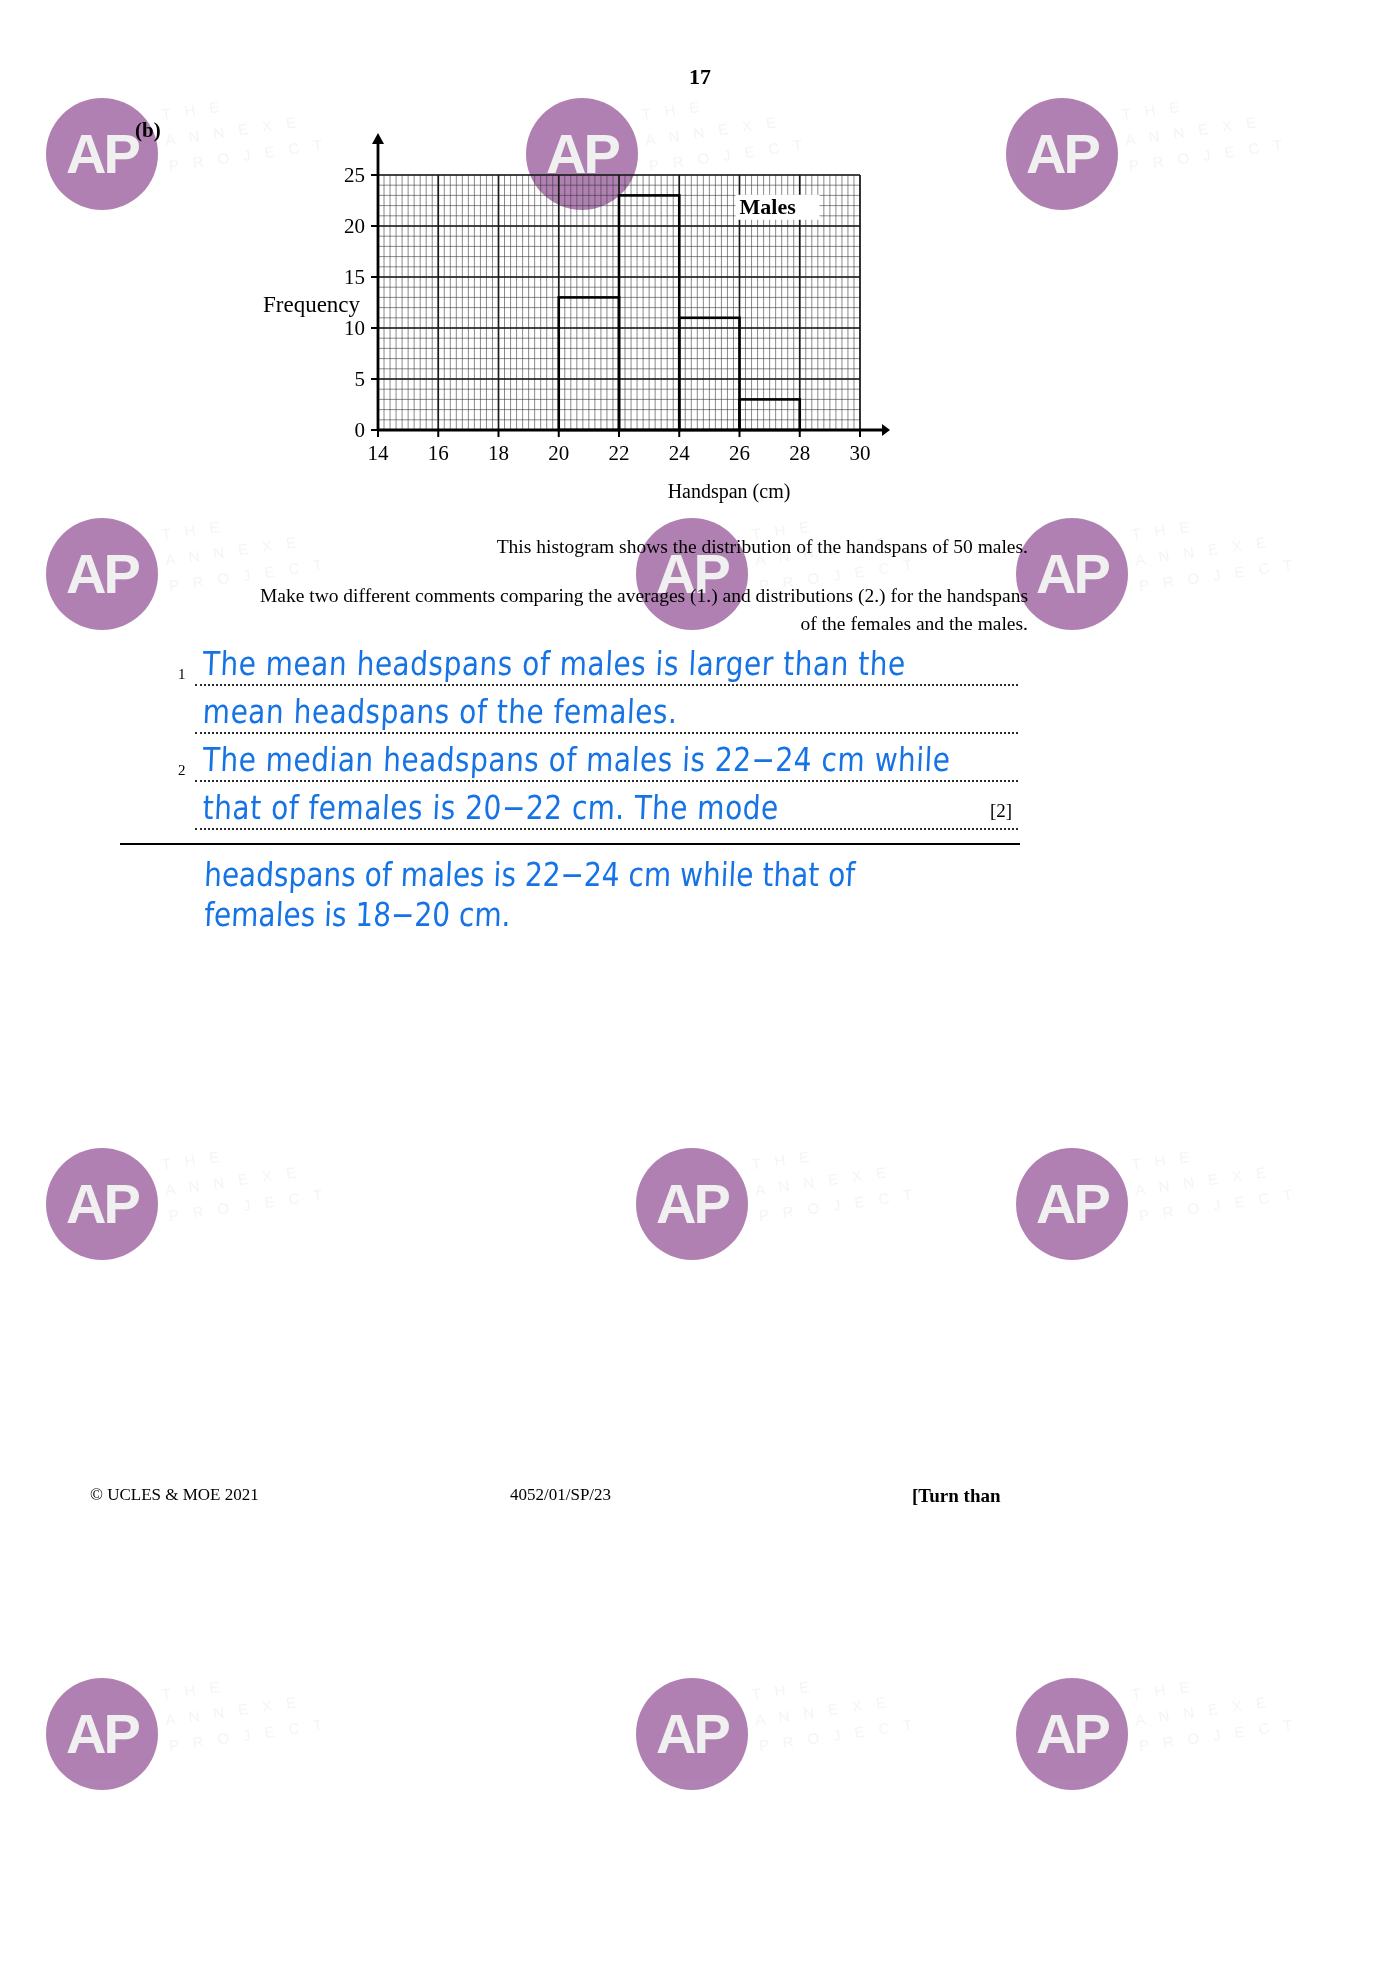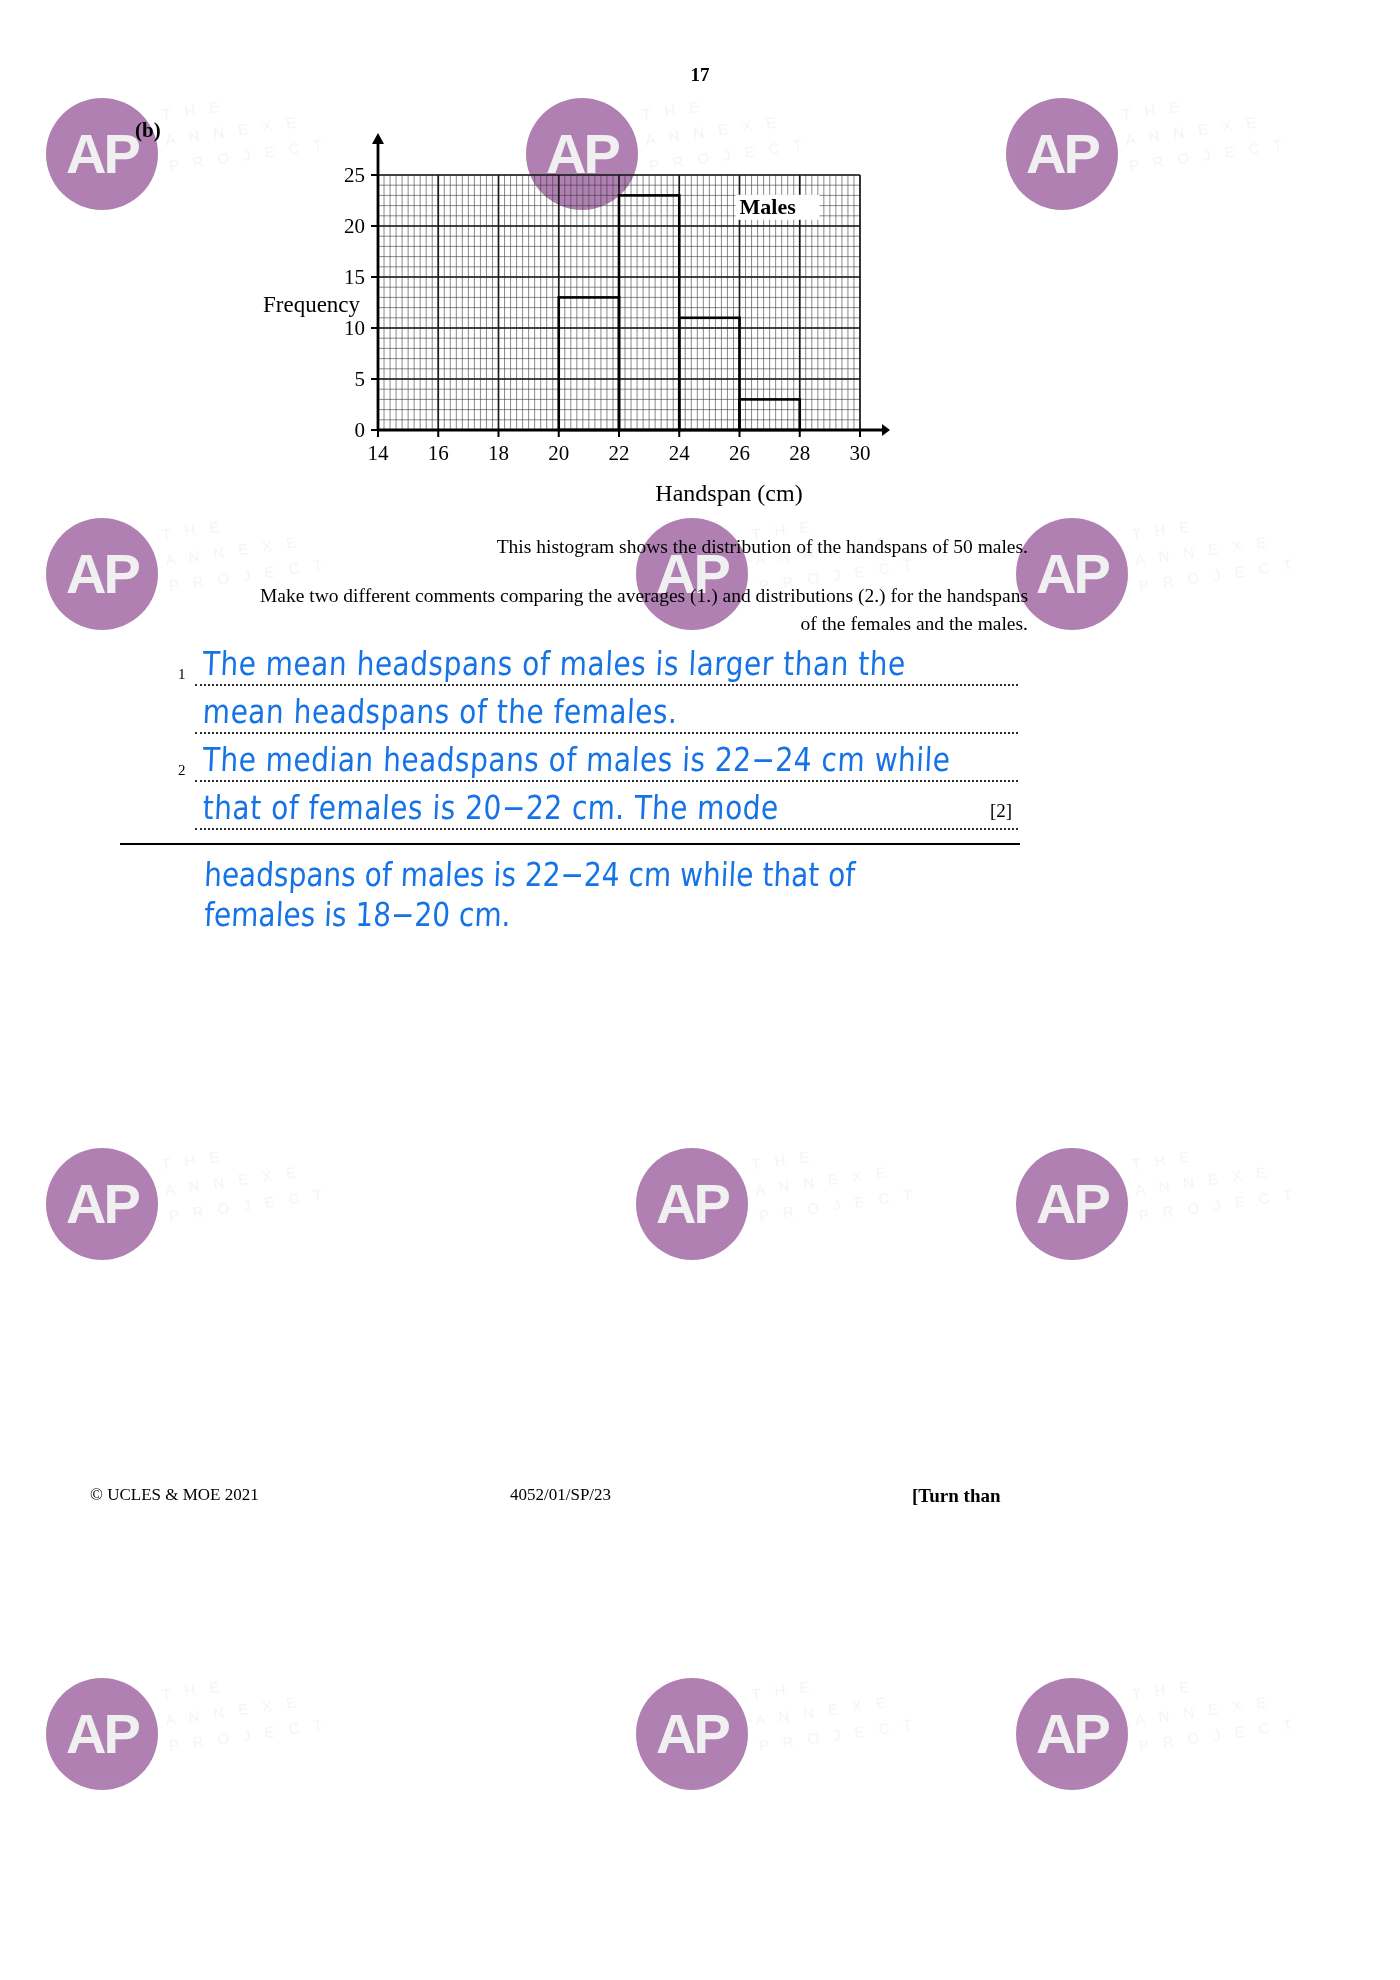--- a/index.html
+++ b/index.html
@@ -55,21 +55,21 @@
     white-space: nowrap;
   }
 
   
   .page-number {
     position: absolute;
     top: 64px;
     left: 0;
     width: 1400px;
     text-align: center;
-    font-size: 19px;
+    font-size: 22px;
     font-weight: 700;
   }
 
   .part-label {
     position: absolute;
     left: 135px;
     top: 118px;
     font-size: 21px;
     font-weight: 700;
   }
@@ -89,21 +89,21 @@
     left: 263px;
     top: 292px;
     font-size: 23px;
   }
   .xlabel-text {
     position: absolute;
     left: 0;
     top: 480px;
     width: 1400px;
     text-align: center;
-    font-size: 24px;
+    font-size: 20px;
     padding-left: 58px;
     box-sizing: border-box;
   }
 
   
   .para {
     position: absolute;
     left: 178px;
     font-size: 19.5px;
     line-height: 28px;

